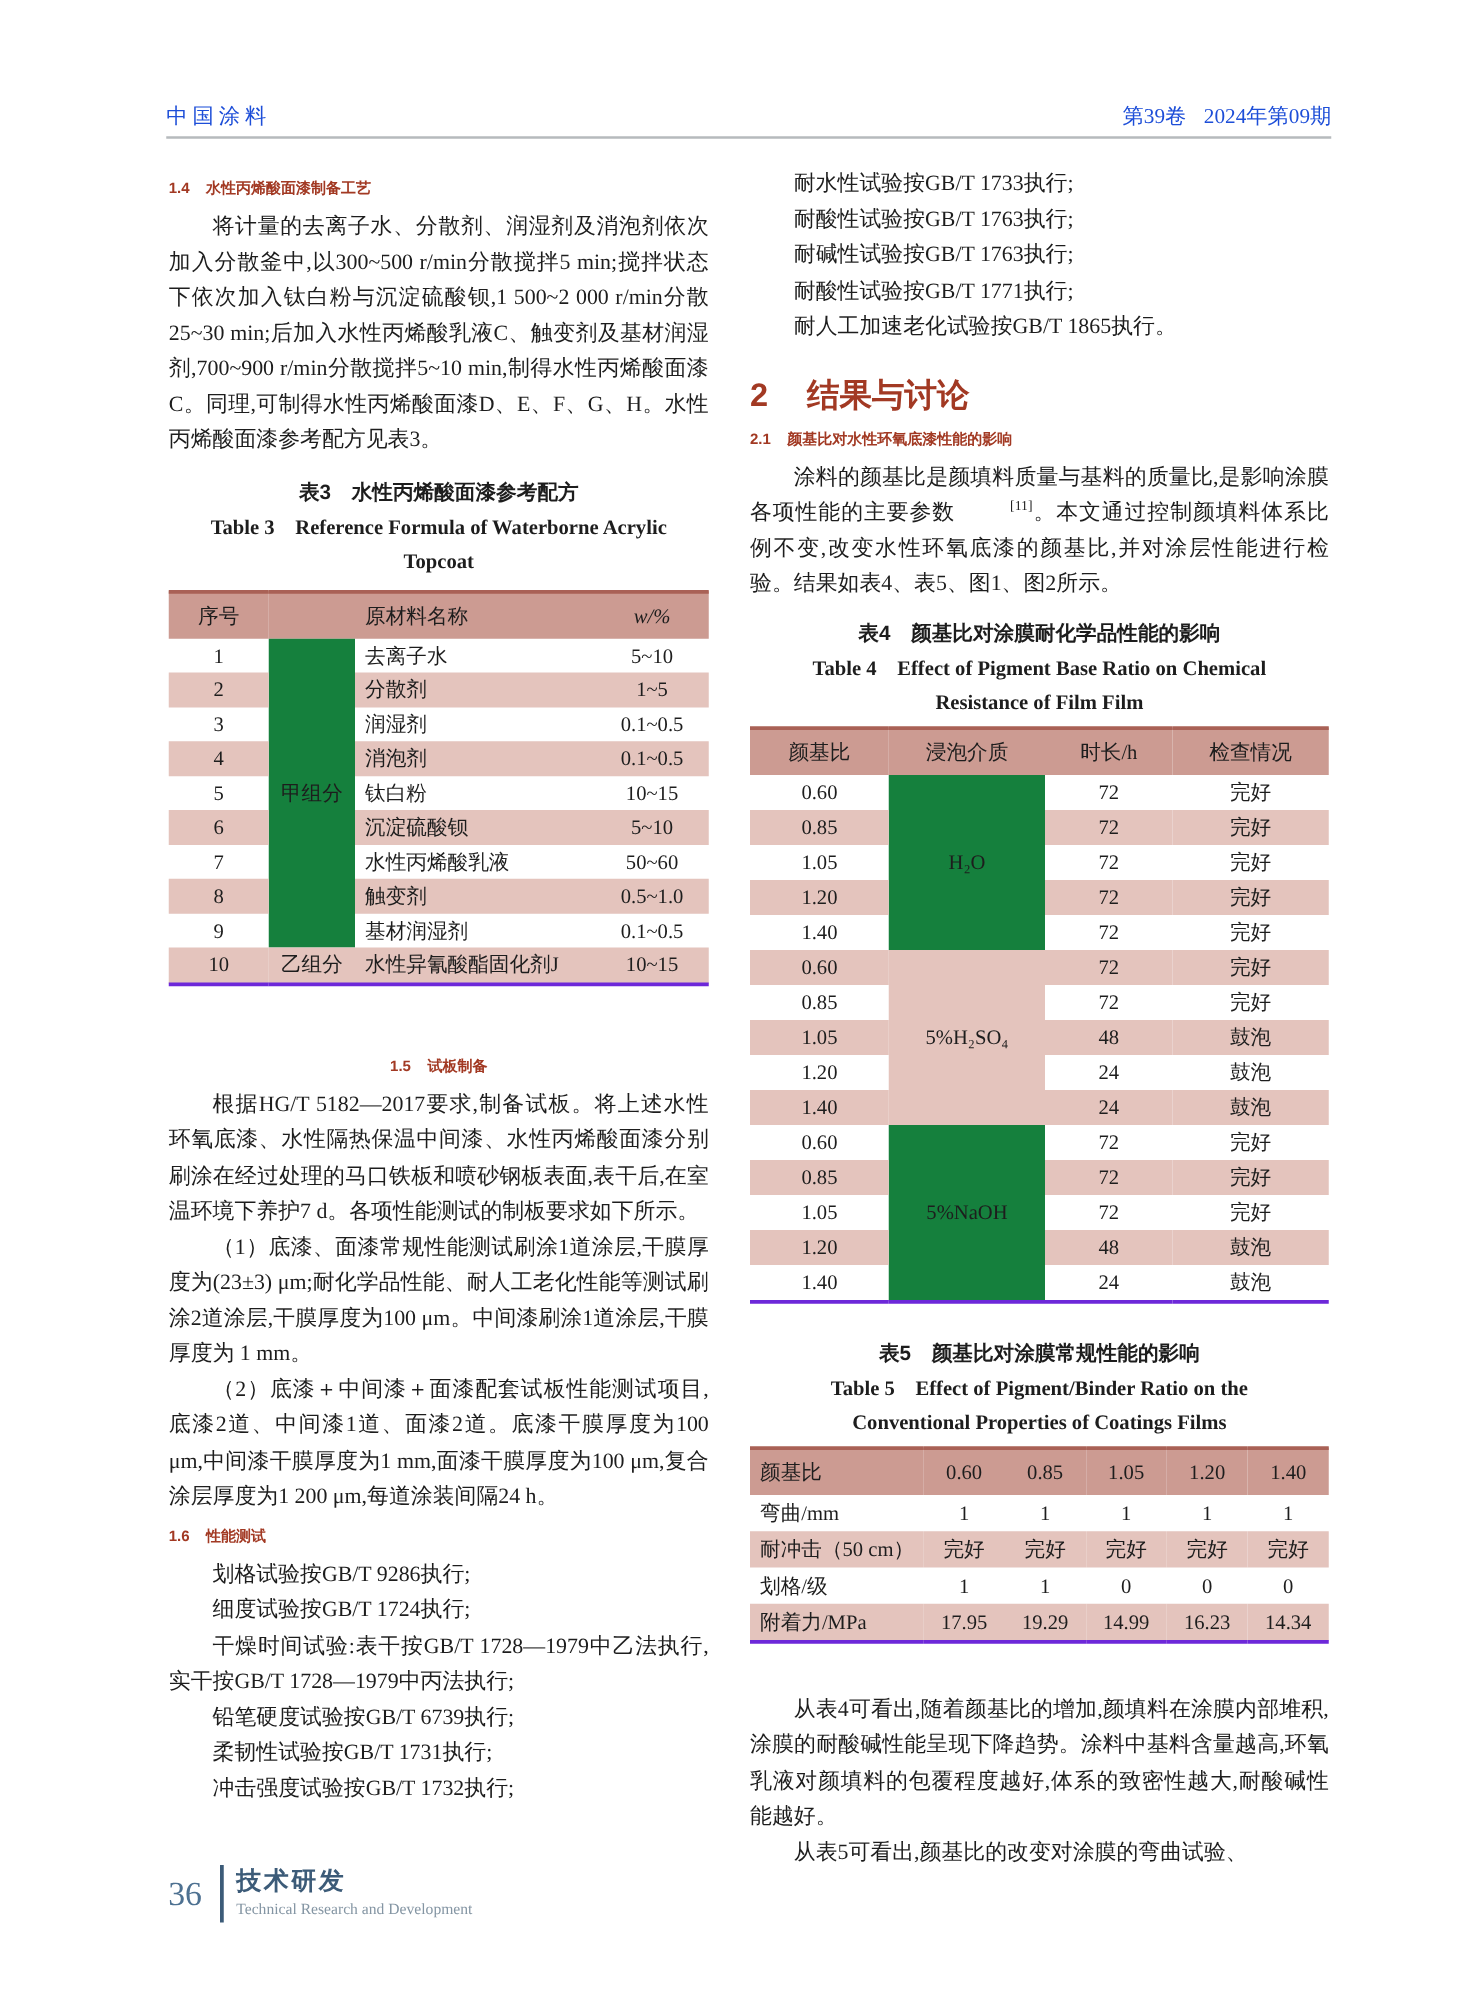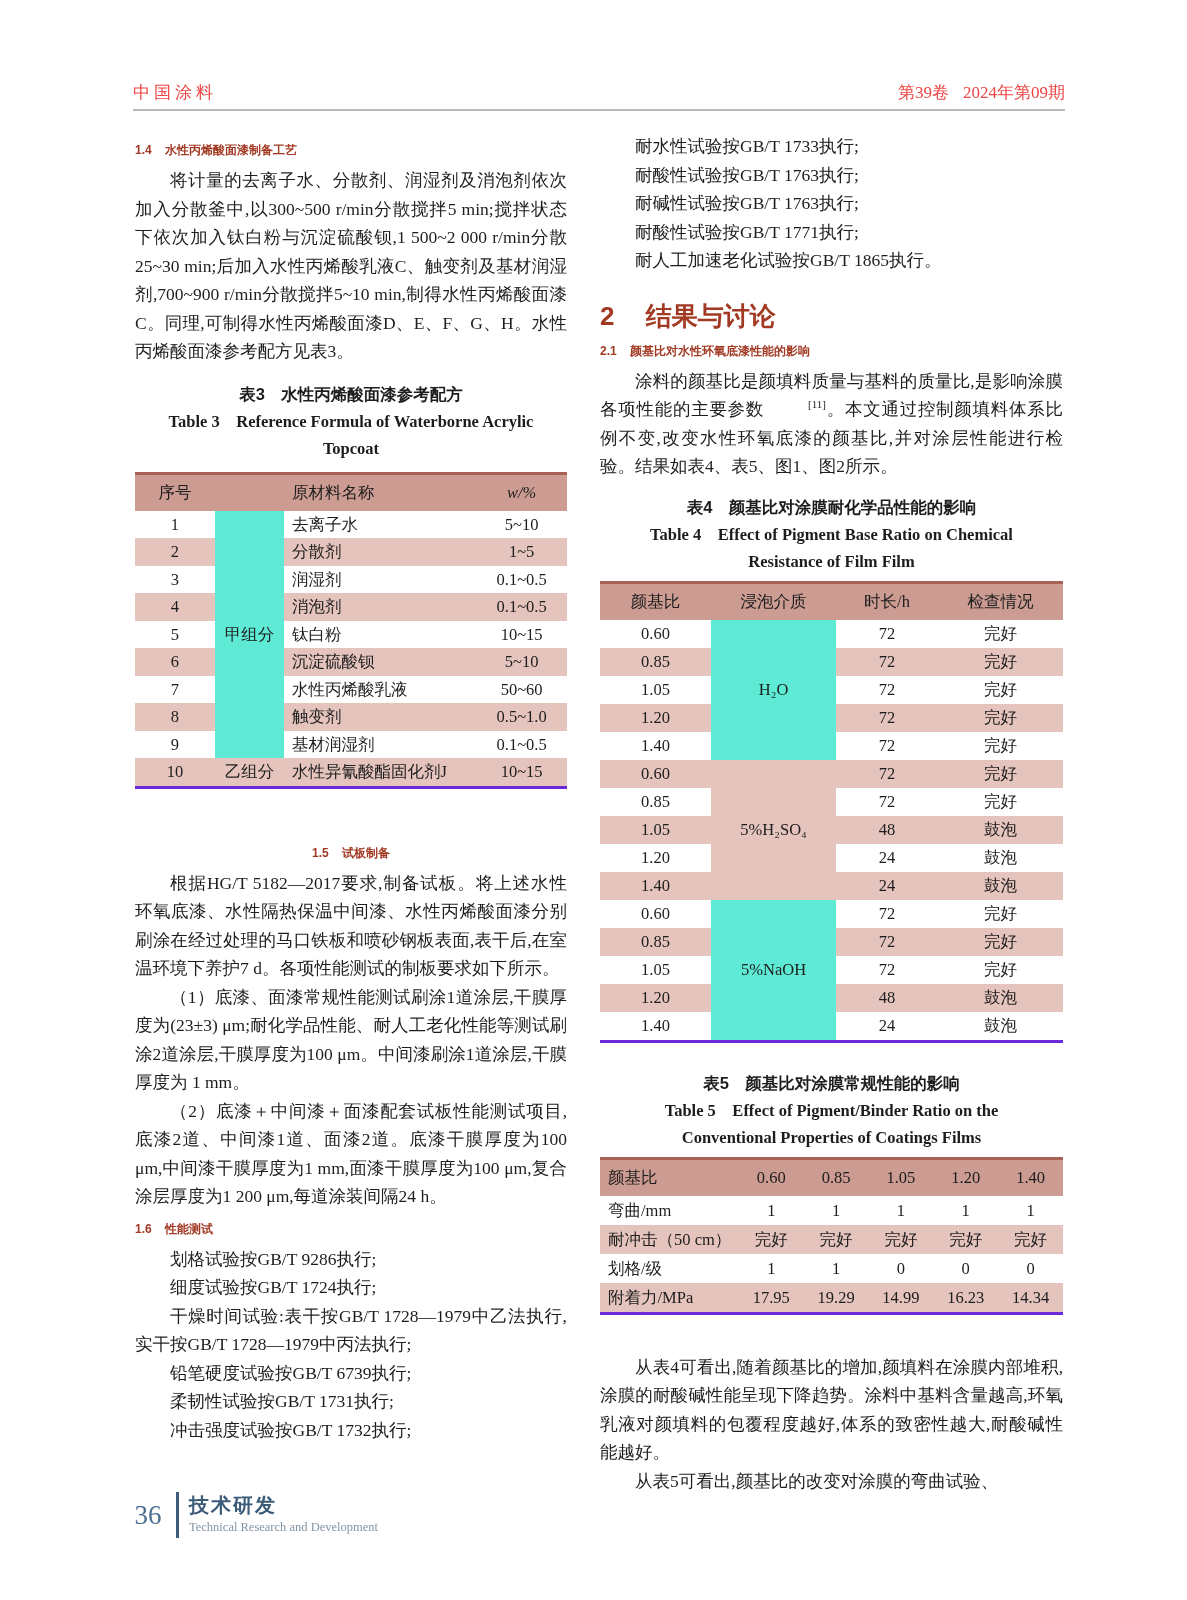--- a/index.html
+++ b/index.html
@@ -5,21 +5,21 @@
   html,body{margin:0;padding:0;}
   body{
     width:1187px;height:1600px;background:#ffffff;position:relative;
     font-family:"Liberation Serif","DejaVu Serif",serif;color:#1d1d1d;
     -webkit-font-smoothing:antialiased;
   }
   
   .page-header{
     position:absolute;left:133px;right:122px;top:74px;height:30px;
     border-bottom:2px solid #b6babd;display:flex;justify-content:space-between;
-    align-items:flex-end;padding-bottom:5px;font-size:17px;color:#ef4444;
+    align-items:flex-end;padding-bottom:5px;font-size:17px;color:#1d4ed8;
   }
   .page-header .journal{letter-spacing:4px;}
   .page-header .vol{margin-right:14px;}
   
   .col{position:absolute;top:132px;font-size:17.5px;line-height:28.5px;text-align:justify;}
   .col-left{left:135px;width:432px;}
   .col-right{left:600px;width:463px;}
   p{margin:0;text-indent:2em;}
   
   .sec-h{
@@ -47,21 +47,21 @@
     border-collapse:collapse;width:100%;font-size:16.5px;text-align:center;
     border-top:3px solid #a96156;border-bottom:3px solid #6d28d9;
     margin-top:10px;
   }
   table.tbl td{padding:0;line-height:27.5px;height:27.5px;}
   table.t4 td{line-height:28px;height:28px;}
   table.t5 td{line-height:29px;height:29px;}
   table.tbl tr.thead td{background:#cc9b92;height:36px;line-height:36px;}
   table.tbl tr.alt td{background:#e4c4bd;}
   table.tbl td.tl{text-align:left;padding-left:8px;}
-  table.tbl td.mwhite{background:#5eead4;vertical-align:middle;}
+  table.tbl td.mwhite{background:#15803d;vertical-align:middle;}
   table.tbl td.mpink{background:#e4c4bd;vertical-align:middle;}
   td.ital{font-style:italic;}
   sup.ref{font-size:11px;line-height:0;vertical-align:super;padding-left:44px;}
   
   .page-footer{position:absolute;left:130px;top:1492px;display:flex;align-items:flex-start;}
   .page-footer .pg{
     font-size:27px;color:#4e7191;line-height:46px;margin-right:10px;min-width:36px;text-align:center;
   }
   .page-footer .fbar{width:3px;height:46px;background:#3c5b78;margin-right:10px;}
   .page-footer .fcn{

